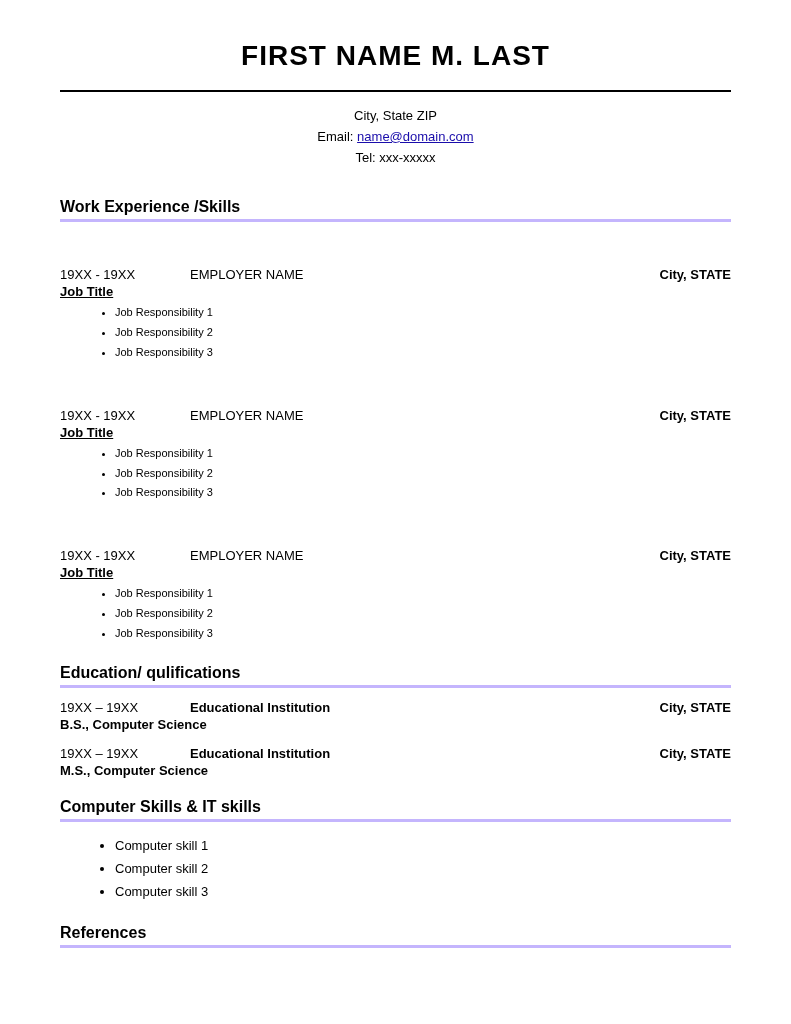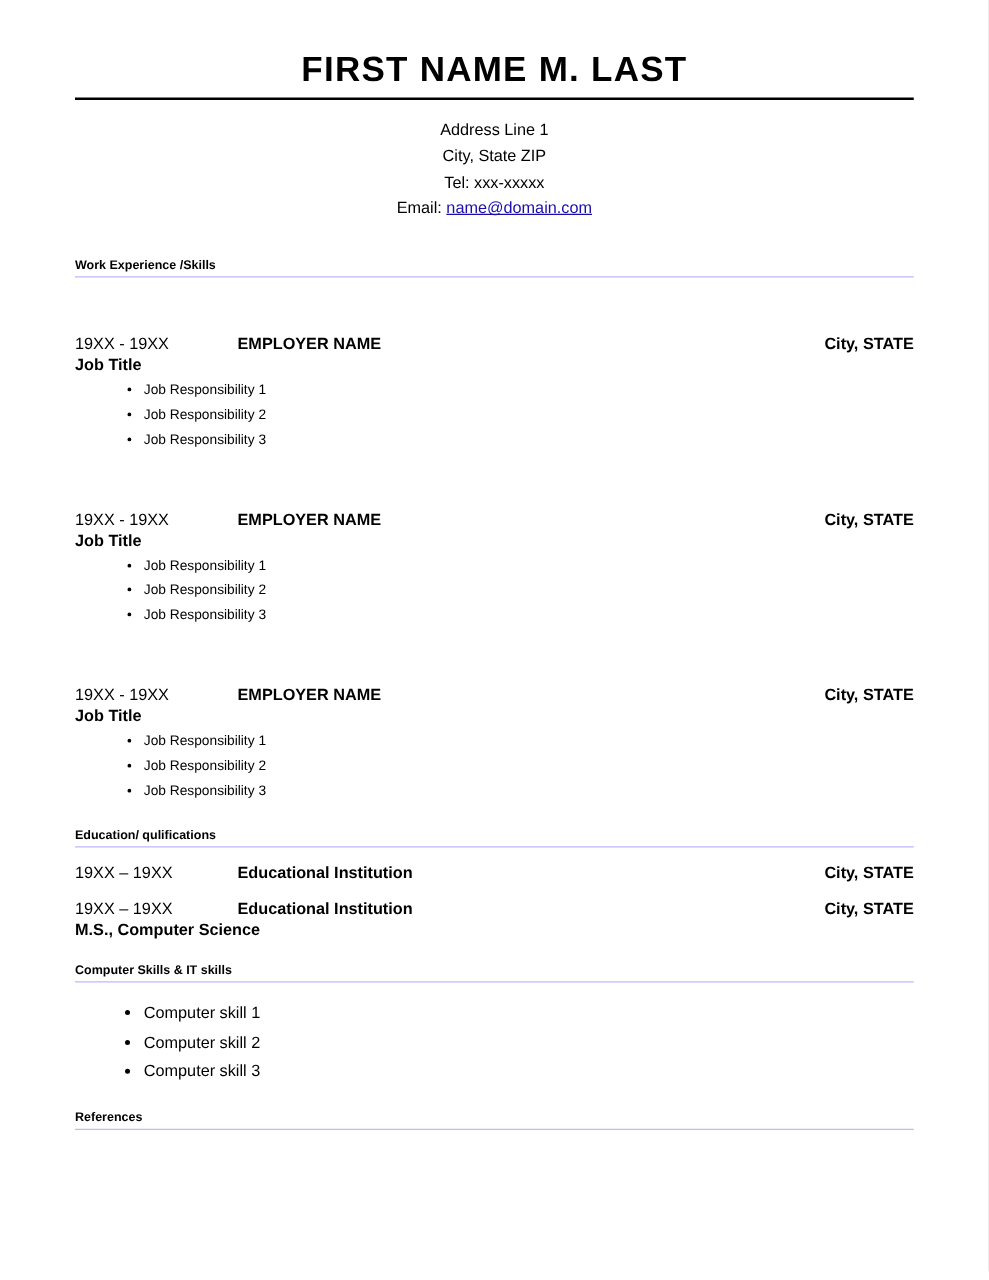--- a/index.html
+++ b/index.html
@@ -22,21 +22,21 @@
       min-height: 1024px;
       background: #ffffff;
       padding: 40px 60px 40px 60px;
     }
 
     .name-header {
       text-align: center;
       font-size: 28px;
       font-weight: bold;
       letter-spacing: 1px;
-      padding-bottom: 6px;
+      padding-bottom: 18px;
       border-bottom: 2px solid #000;
       margin-bottom: 14px;
     }
 
     .contact-info {
       text-align: center;
       font-size: 13px;
       line-height: 1.6;
       margin-bottom: 30px;
     }
@@ -44,23 +44,23 @@
     .contact-info a {
       color: #1a0dab;
       text-decoration: underline;
     }
 
     .section {
       margin-bottom: 20px;
     }
 
     .section-header {
-      font-size: 10px;
-      font-weight: bold;
-      border-bottom: 1px solid #c4b5fd;
+      font-size: 16px;
+      font-weight: bold;
+      border-bottom: 3px solid #c4b5fd;
       padding-bottom: 3px;
       margin-bottom: 12px;
     }
 
     .job-entry {
       margin-bottom: 18px;
     }
 
     .job-line {
       display: flex;
@@ -70,33 +70,34 @@
     }
 
     .job-dates {
       font-size: 13px;
       min-width: 130px;
       font-weight: normal;
     }
 
     .employer-name {
       font-size: 13px;
-      font-weight: bold;
+      font-weight: normal;
       flex: 1;
     }
 
     .job-location {
       font-size: 13px;
       font-weight: bold;
     }
 
     .job-title {
       font-size: 13px;
       font-weight: bold;
       margin-bottom: 4px;
+      text-decoration: underline;
     }
 
     .job-responsibilities {
       list-style: disc;
       padding-left: 55px;
       font-size: 11px;
       line-height: 1.8;
     }
 
     .edu-entry {
@@ -141,26 +142,25 @@
     }
   </style>
 </head>
 <body>
 
 <div class="page">
 
   <div class="name-header">FIRST NAME M. LAST</div>
 
   <div class="contact-info">
-    <div>Address Line 1</div>
     <div>City, State ZIP</div>
-    <div>Tel: xxx-xxxxx</div>
     <div>
       <span>Email: </span><a href="mailto:name@domain.com">name@domain.com</a>
     </div>
+    <div>Tel: xxx-xxxxx</div>
   </div>
 
   <div class="section">
     <div class="section-header">Work Experience /Skills</div>
 
     <div class="job-entry">
       <div class="job-line">
         <span class="job-dates">19XX - 19XX</span>
         <span class="employer-name">EMPLOYER NAME</span>
         <span class="job-location">City, STATE</span>
@@ -204,20 +204,21 @@
 
   <div class="section">
     <div class="section-header">Education/ qulifications</div>
 
     <div class="edu-entry">
       <div class="edu-line">
         <span class="edu-dates">19XX – 19XX</span>
         <span class="edu-institution">Educational Institution</span>
         <span class="edu-location">City, STATE</span>
       </div>
+      <div class="edu-degree">B.S., Computer Science</div>
     </div>
 
     <div class="edu-entry">
       <div class="edu-line">
         <span class="edu-dates">19XX – 19XX</span>
         <span class="edu-institution">Educational Institution</span>
         <span class="edu-location">City, STATE</span>
       </div>
       <div class="edu-degree">M.S., Computer Science</div>
     </div>

